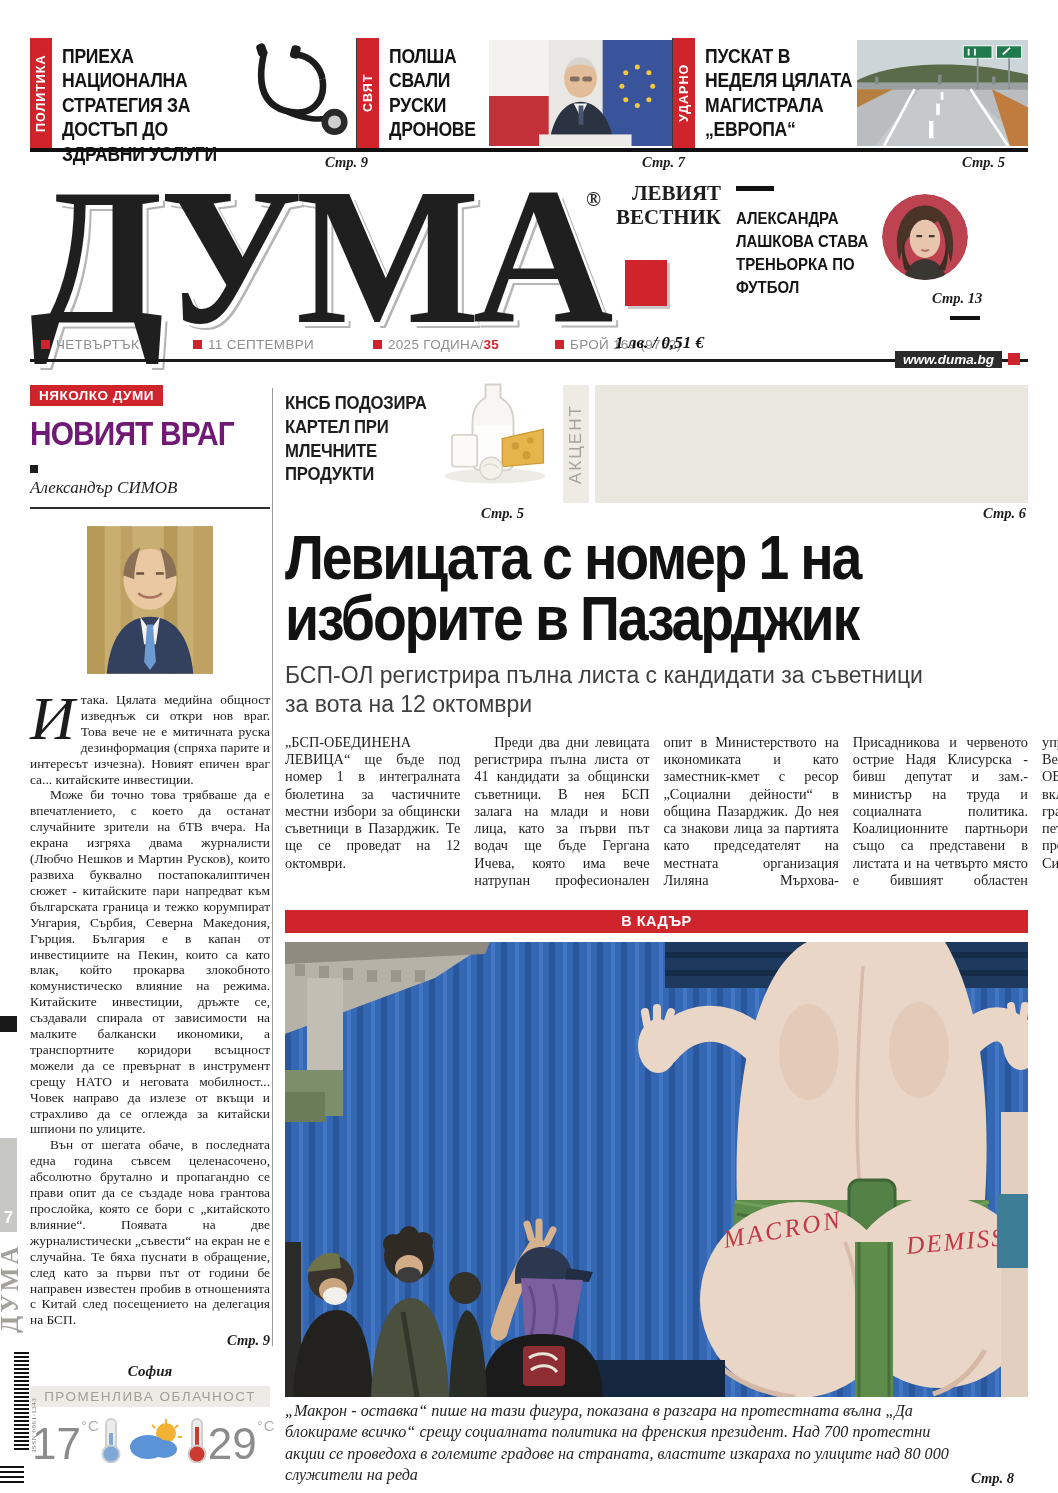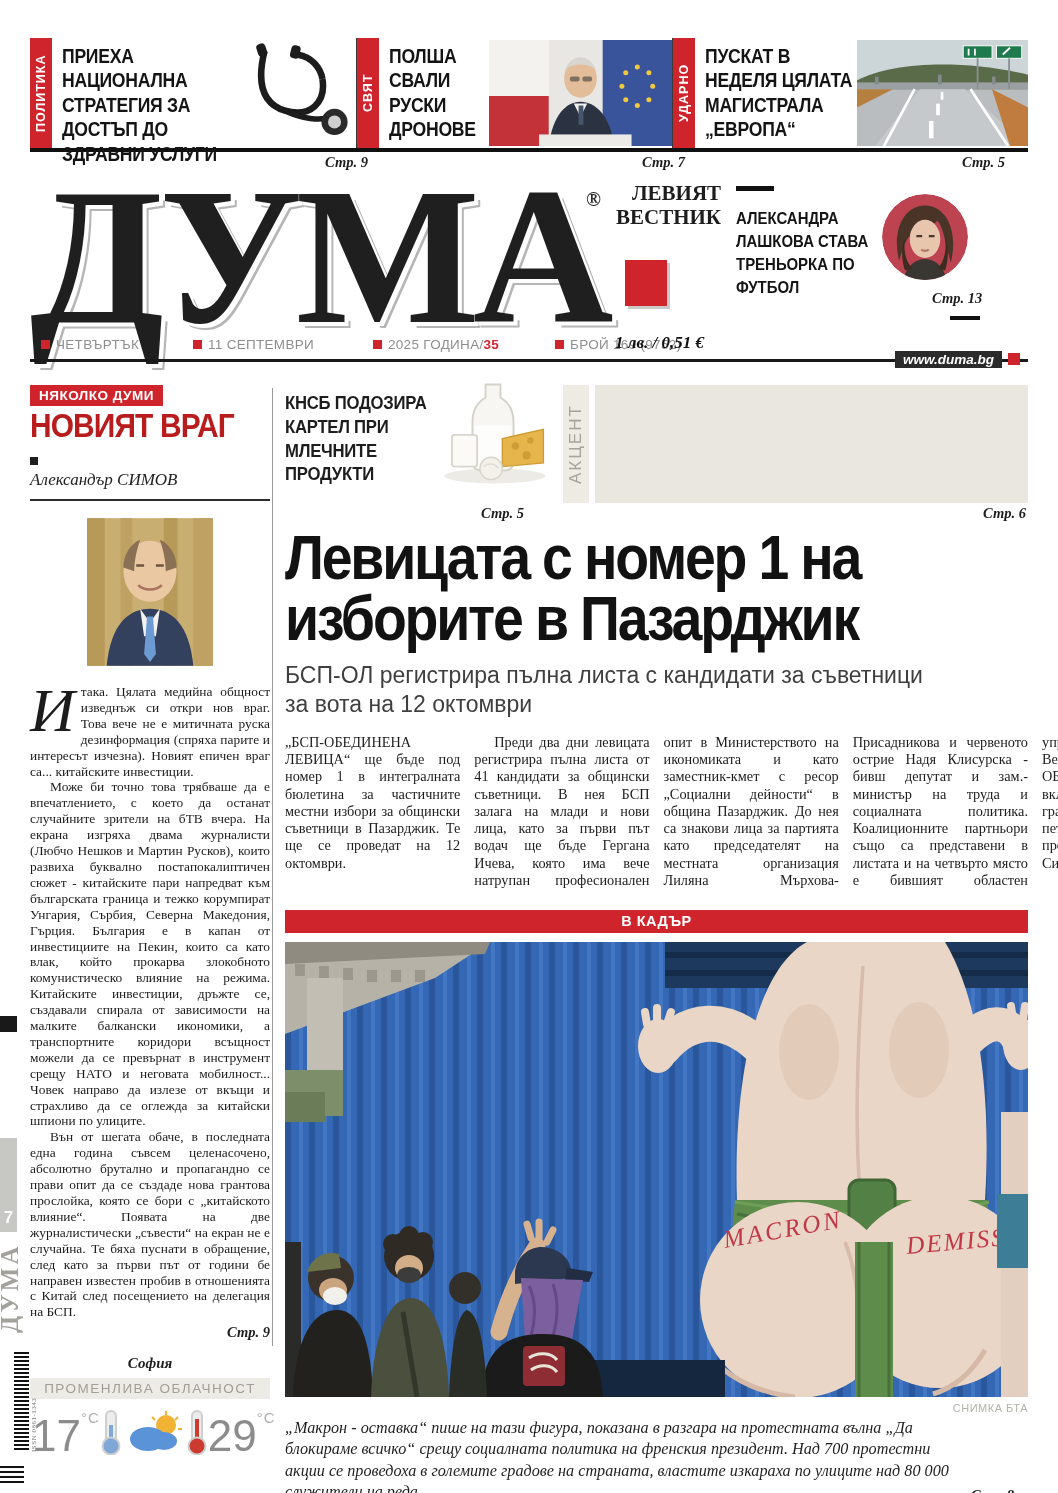--- a/index.html
+++ b/index.html
@@ -45,22 +45,22 @@
          font-weight:bold;font-size:17px;color:#111;}
   .mh-rule{position:absolute;left:0;top:22px;width:998px;height:3px;background:#1a1a1a;}
   .site-badge{position:absolute;right:26px;top:14px;background:#2b2b2b;color:#fff;font-style:italic;
               font-weight:bold;font-size:13.5px;padding:1px 8px;}
   .site-sq{position:absolute;right:8px;top:16px;width:12px;height:12px;background:#d0242c;}
 
   
   .leftcol{position:absolute;left:30px;top:385px;width:240px;}
   .badge{display:inline-block;background:#d0242c;color:#fff;font-family:"Liberation Sans",sans-serif;
          font-weight:bold;font-size:13.5px;letter-spacing:.5px;padding:3px 9px;}
-  .op-title{font-family:"Liberation Sans",sans-serif;font-weight:bold;font-size:34px;
-            letter-spacing:-1px;color:#b91c1c;}
+  .op-title{margin-top:8px;font-family:"Liberation Sans",sans-serif;font-weight:bold;font-size:34px;
+            letter-spacing:-1px;color:#701a75;}
   .op-sq{width:8px;height:8px;background:#1d1d1d;margin-top:12px;}
   .op-byline{margin-top:5px;font-style:italic;font-size:17px;color:#222;}
   .op-rule{margin-top:9px;border-top:2px solid #2c2c2c;}
   .op-photo{margin-top:16px;text-align:center;}
   .op-article{margin-top:13px;font-size:13.4px;line-height:15.9px;text-align:justify;color:#1c1c1c;}
   .op-article p{margin:0;text-indent:1.5em;}
   .op-article p.first{text-indent:0;}
   .dropcap{float:left;font-size:62px;line-height:.74;font-style:italic;padding:4px 6px 0 0;color:#1c1c1c;}
   .op-ref{text-align:right;margin-top:4px;}
   .wx-city{text-align:center;font-weight:bold;font-style:italic;font-size:15px;margin-top:14px;}
@@ -458,21 +458,20 @@
           <path d="M244,344 C252,360 250,380 246,394 M268,342 C274,360 272,380 268,394" stroke="#63498a" stroke-width="3" fill="none"></path>
           <path d="M196,455 C198,412 216,392 258,392 C300,392 316,414 318,455 Z" fill="#1b1b1b"></path>
           <rect x="238" y="404" width="42" height="40" rx="4" fill="#8e2d33"></rect>
           <path d="M244,416 C252,410 266,410 272,418 M246,428 C254,422 266,422 272,430" stroke="#e8e4da" stroke-width="3" fill="none"></path>
           <circle cx="180" cy="346" r="16" fill="#33302a"></circle>
           <path d="M164,455 C166,404 172,372 182,368 C194,372 200,404 202,455 Z" fill="#2a2c26"></path>
         </g>
       </svg>
     </div>
 
-    <div class="credit">СНИМКА БТА</div>
 
     <div class="caption-row">
       <div class="caption">„Макрон - оставка“ пише на тази фигура, показана в разгара на протестната вълна „Да блокираме всичко“ срещу социалната политика на френския президент. Над 700 протестни акции се проведоха в големите градове на страната, властите изкараха по улиците над 80 000 служители на реда</div>
       <div class="caption-ref pref">Стр. 8</div>
     </div>
 
   </div>
 
 </div>
 

